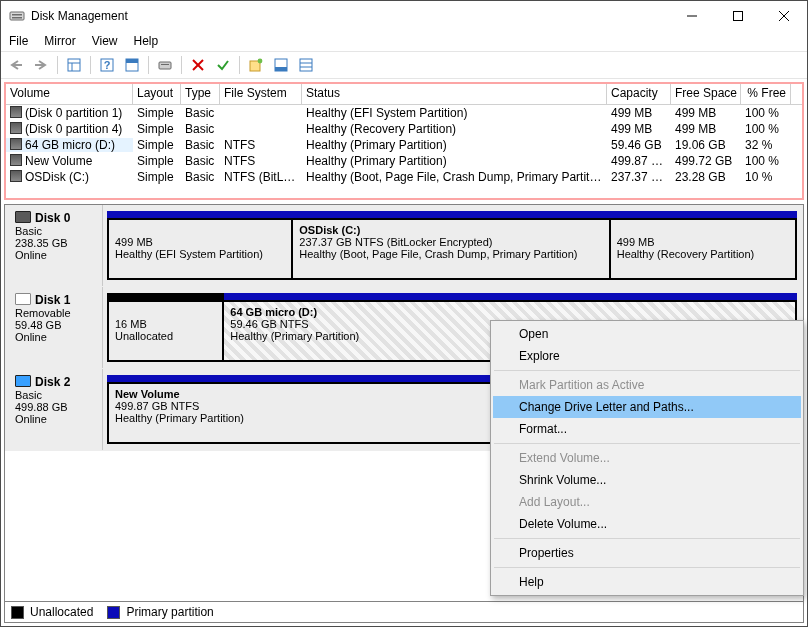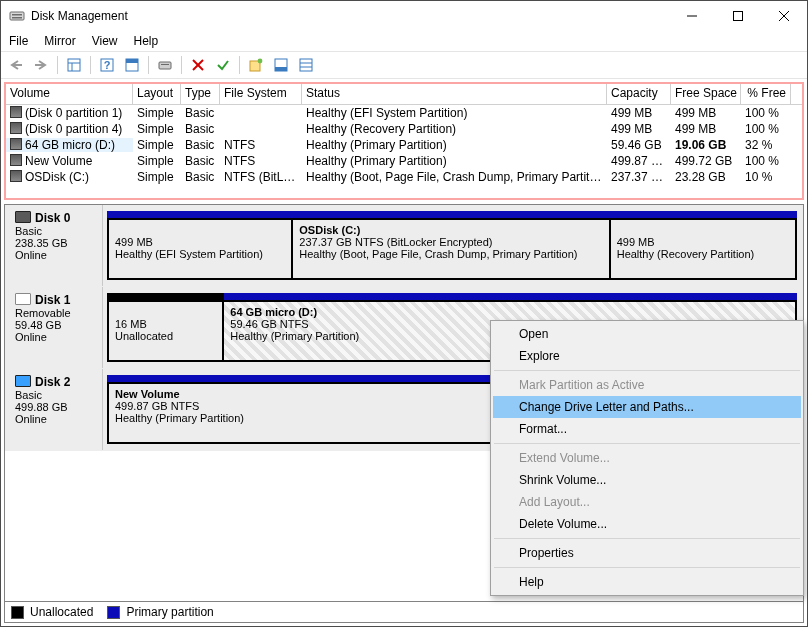--- a/index.html
+++ b/index.html
@@ -196,21 +196,21 @@
             <div class="cell" style="width: 70px;">499 MB</div>
             <div class="cell" style="width: 50px;">100 %</div>
           </div>
           <div class="row sel">
             <div class="cell" style="width: 127px;"><span class="vol-stripe"></span>64 GB micro (D:)</div>
             <div class="cell" style="width: 48px;">Simple</div>
             <div class="cell" style="width: 39px;">Basic</div>
             <div class="cell" style="width: 82px;">NTFS</div>
             <div class="cell" style="width: 305px;">Healthy (Primary Partition)</div>
             <div class="cell" style="width: 64px;">59.46 GB</div>
-            <div class="cell" style="width: 70px; font-weight: bold;">19.06 GB</div>
+            <div class="cell" style="width: 70px;">19.06 GB</div>
             <div class="cell" style="width: 50px;">32 %</div>
           </div>
           <div class="row">
             <div class="cell" style="width: 127px;"><span class="vol-stripe"></span>New Volume</div>
             <div class="cell" style="width: 48px;">Simple</div>
             <div class="cell" style="width: 39px;">Basic</div>
             <div class="cell" style="width: 82px;">NTFS</div>
             <div class="cell" style="width: 305px;">Healthy (Primary Partition)</div>
             <div class="cell" style="width: 64px;">499.87 GB</div>
             <div class="cell" style="width: 70px;">499.72 GB</div>

